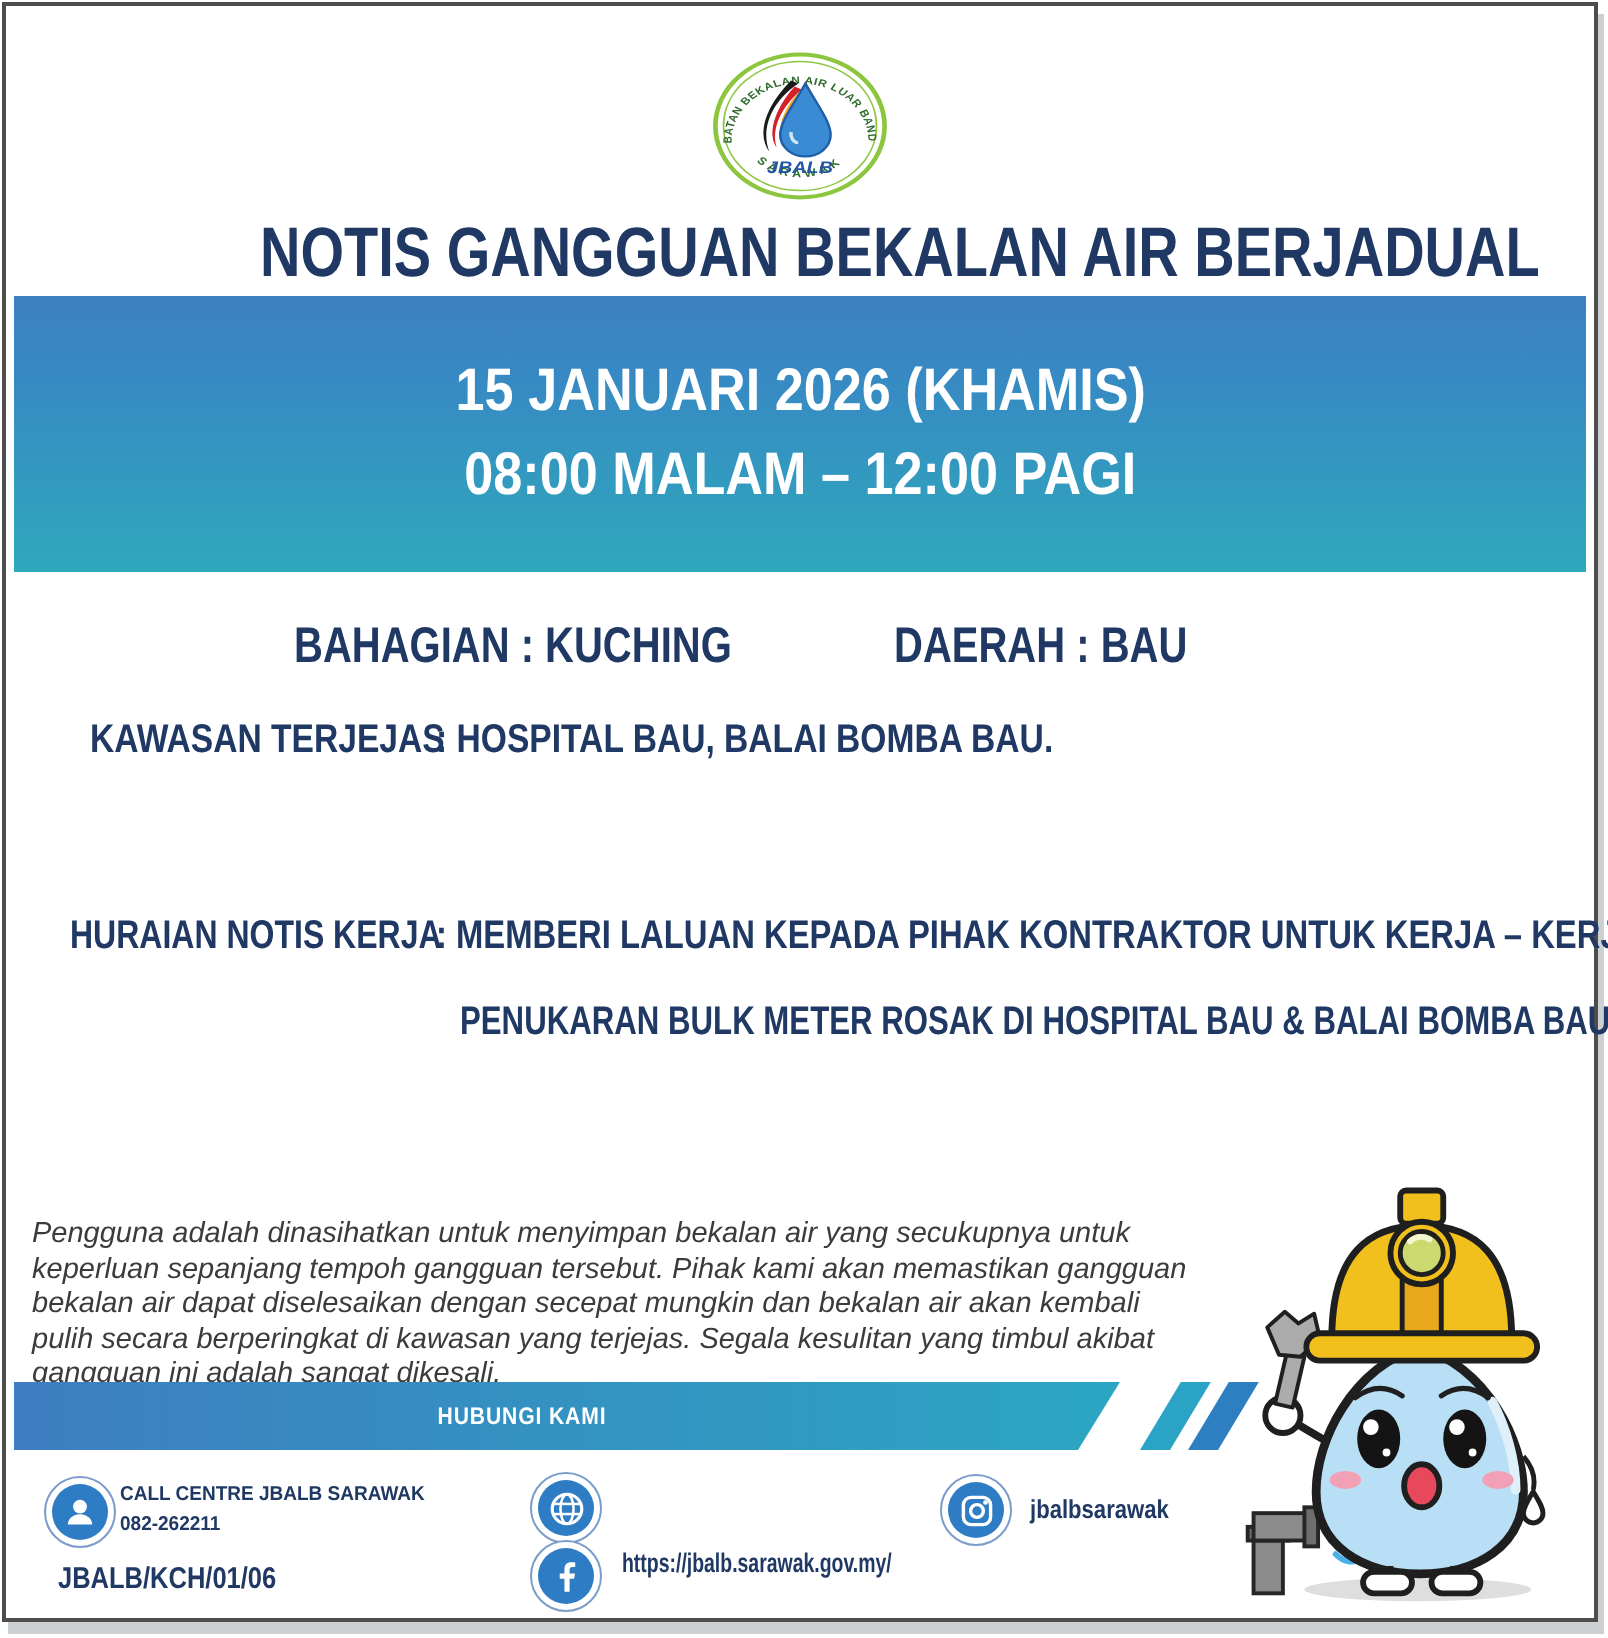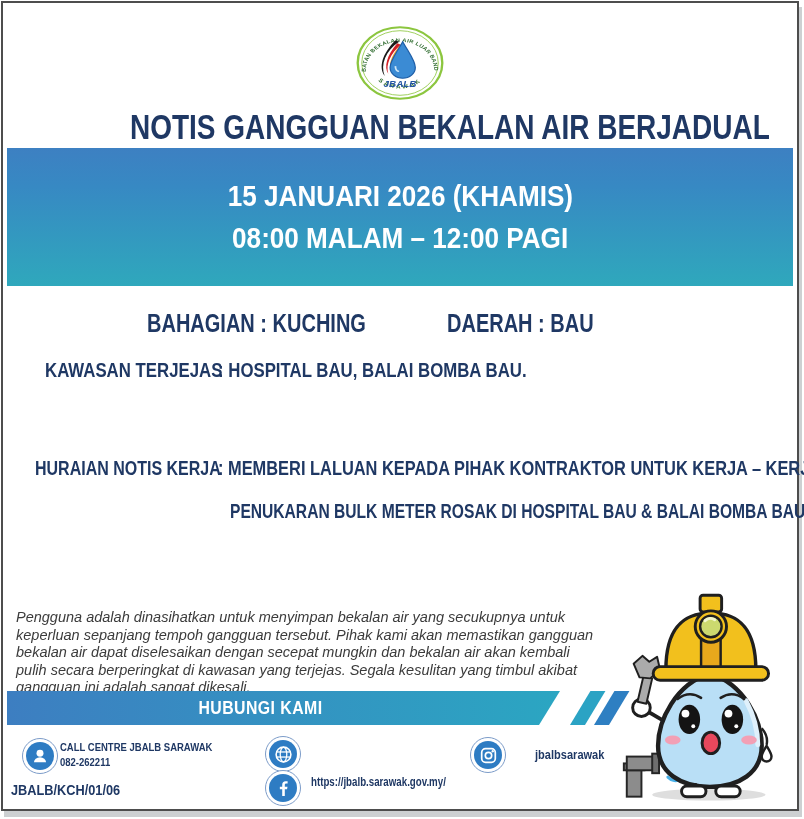--- a/index.html
+++ b/index.html
@@ -52,42 +52,42 @@
   .advisory{
     position:absolute;top:606px;left:13px;width:586px;
     font-style:italic;font-size:14.5px;line-height:17.6px;color:#3b3b3b;font-weight:500;
   }
   
   .hubungi-wrap{position:absolute;top:688px;left:4px;height:34px;display:flex;align-items:stretch;}
   .hubungi-bar{
     width:553px;background:linear-gradient(90deg,#3d7ec1 0%,#2ba6c2 100%);
     clip-path:polygon(0 0,100% 0,calc(100% - 21px) 100%,0 100%);
     display:flex;align-items:center;justify-content:center;padding-right:46px;box-sizing:border-box;
-    color:#fff;font-weight:bold;font-size:18px;letter-spacing:0.5px;white-space:nowrap;
+    color:#fff;font-weight:bold;font-size:12px;letter-spacing:0.5px;white-space:nowrap;
   }
   .hubungi-bar span{display:inline-block;transform:scaleX(0.88);}
   .stripe{width:15px;margin-left:10px;transform:skewX(-31deg);transform-origin:bottom left;}
   .stripe.s1{background:#2ba3c4;}
   .stripe.s2{background:#2e7fc2;margin-left:9px;}
   
   .cicon{
     position:absolute;width:36px;height:36px;border-radius:50%;
     border:1.4px solid #7c9cc9;box-sizing:border-box;
     display:flex;align-items:center;justify-content:center;background:#fff;
   }
   .cfill{width:28px;height:28px;border-radius:50%;background:#2e7cc3;display:flex;align-items:center;justify-content:center;}
   .ftext{position:absolute;color:#1f3864;font-weight:bold;white-space:nowrap;}
   .ftext .cond{transform-origin:left center;}
   .cc-label{top:737px;left:57px;font-size:10px;line-height:15px;}
   .cc-label .cond{transform:scaleX(0.95);}
-  .ref-no{top:778px;left:8px;font-size:15px;text-align:center;}
+  .ref-no{top:778px;left:26px;font-size:15px;text-align:center;}
   .ref-no .cond{transform:scaleX(0.85);}
   .web-text{top:743px;left:308px;font-size:13.5px;margin-top:28px;}
   .web-text .cond{transform:scaleX(0.72);}
-  .ig-text{top:744px;left:512px;font-size:13px;margin-left:20px;}
+  .ig-text{top:744px;left:512px;font-size:13px;}
   .ig-text .cond{transform:scaleX(0.85);}
   .fb-text{top:779px;left:308px;font-size:15px;margin-top:44px;}
   .fb-text .cond{transform:scaleX(0.85);}
   
   .mascot{position:absolute;right:4px;bottom:4px;width:176px;height:222px;}
 </style>
 </head>
 <body>
 
 <div class="page">

